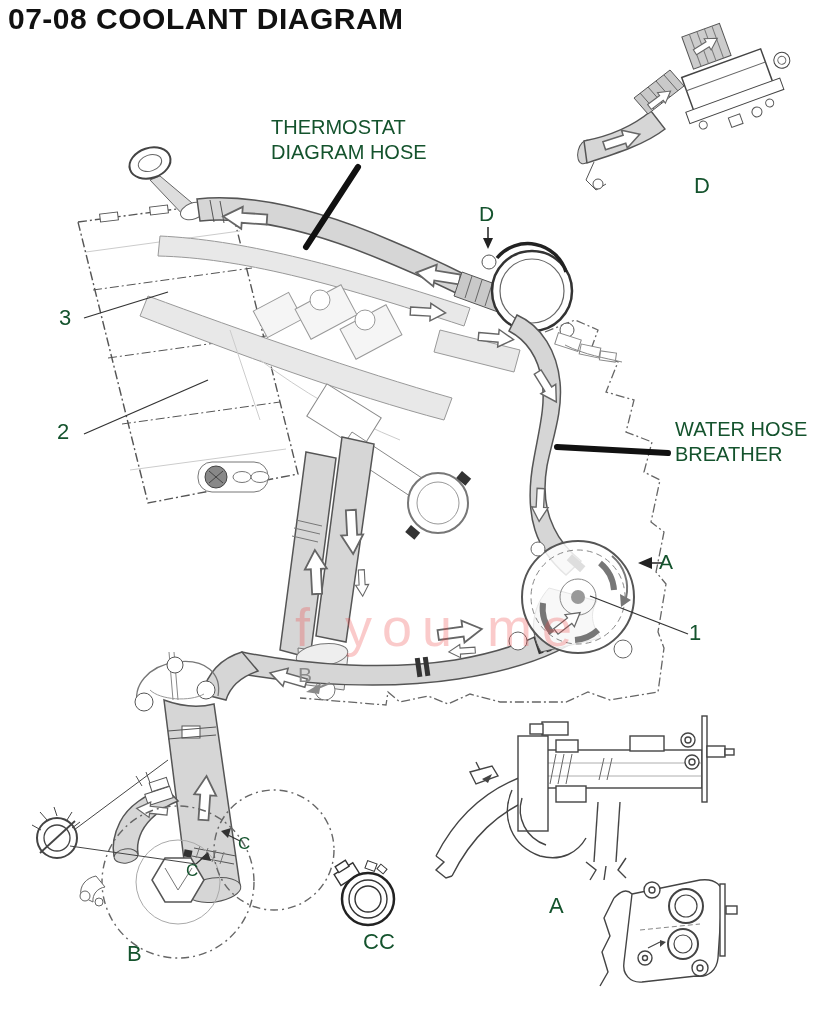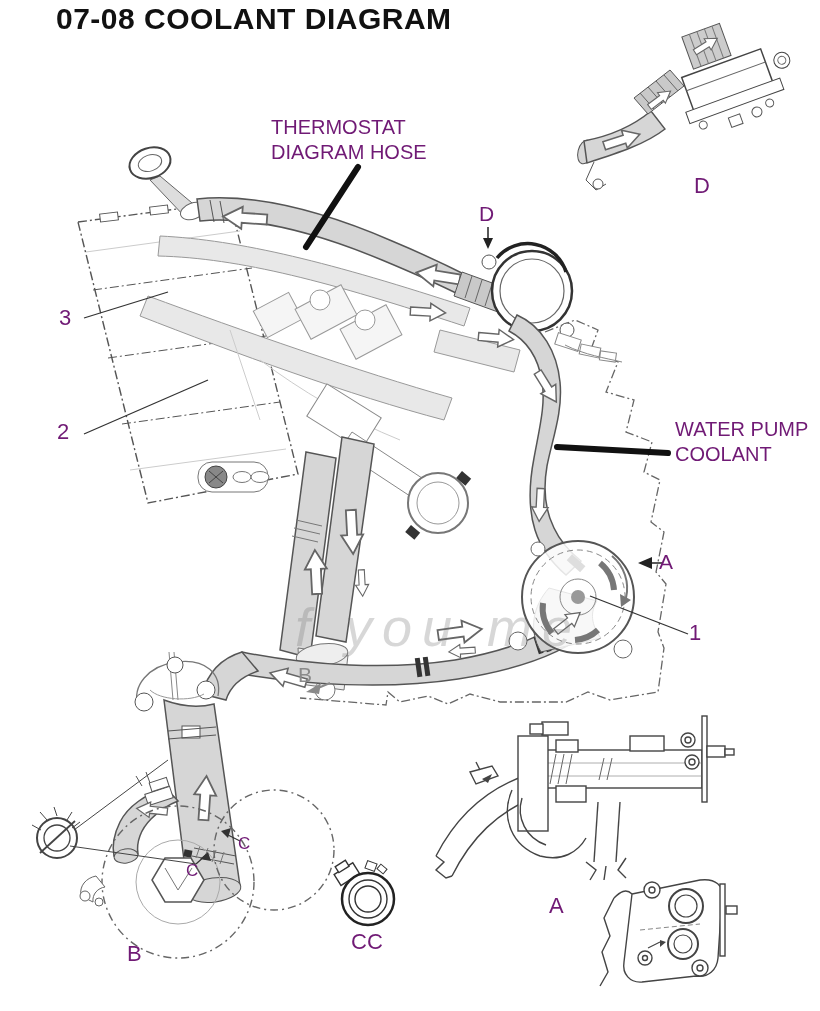--- a/index.html
+++ b/index.html
@@ -1,29 +1,29 @@
 <!DOCTYPE html>
 <html><head>
 <meta charset="utf-8">
 <style>
   html,body{margin:0;padding:0;background:#fff;}
   #page{position:relative;width:820px;height:1011px;background:#fff;overflow:hidden;
         font-family:"Liberation Sans",sans-serif;}
   #title{position:absolute;left:8px;top:2px;font-size:30px;font-weight:bold;color:#111;
          letter-spacing:0.5px;white-space:nowrap;}
-  .lbl{position:absolute;color:#701a75;white-space:nowrap;line-height:25px;}
+  .lbl{position:absolute;color:#14532d;white-space:nowrap;line-height:25px;}
   .hose-label{font-size:20px;}
   .callout{font-size:22px;}
   .callout-sm{font-size:17px;}
   .gray{color:#8a8a8a;}
   #watermark{position:absolute;left:295px;top:596px;font-size:54px;letter-spacing:10px;
-             color:#737373;opacity:0.28;z-index:3;pointer-events:none;font-style:italic;}
+             color:#ef4444;opacity:0.28;z-index:3;pointer-events:none;}
   svg{position:absolute;left:0;top:0;z-index:1;}
   .lbl{z-index:4;}
-  #title{z-index:4;margin-left:48px;}
+  #title{z-index:4;}
 </style>
 </head>
 <body>
 
 <div id="page">
 
   <div id="title">07-08 COOLANT DIAGRAM</div>
 
   <div id="watermark">f you me</div>
 
@@ -329,30 +329,30 @@
       <polygon points="660,940 666,942 660,947" fill="#444" stroke="none"></polygon>
     </g>
   </svg>
 
   <div class="lbl hose-label" style="left:271px;top:115px;">
     <div>THERMOSTAT</div>
     <div>DIAGRAM HOSE</div>
   </div>
 
   <div class="lbl hose-label" style="left:675px;top:417px;">
-    <div>WATER PUMP</div>
-    <div>COOLANT</div>
+    <div>WATER HOSE</div>
+    <div>BREATHER</div>
   </div>
 
   <div class="lbl callout" style="left:479px;top:201px;font-size:21px;">D</div>
   <div class="lbl callout" style="left:59px;top:305px;">3</div>
   <div class="lbl callout" style="left:57px;top:419px;">2</div>
   <div class="lbl callout" style="left:689px;top:620px;">1</div>
   <div class="lbl callout" style="left:659px;top:549px;font-size:21px;">A</div>
   <div class="lbl callout gray" style="left:298px;top:662px;font-size:21px;">B</div>
   <div class="lbl callout" style="left:694px;top:173px;">D</div>
   <div class="lbl callout" style="left:127px;top:941px;">B</div>
-  <div class="lbl callout" style="left:351px;top:929px;">CC</div>
+  <div class="lbl callout" style="left:363px;top:929px;">CC</div>
   <div class="lbl callout" style="left:549px;top:893px;">A</div>
   <div class="lbl callout-sm" style="left:238px;top:831px;">C</div>
   <div class="lbl callout-sm" style="left:186px;top:858px;">C</div>
 
 </div>
 
 </body></html>

